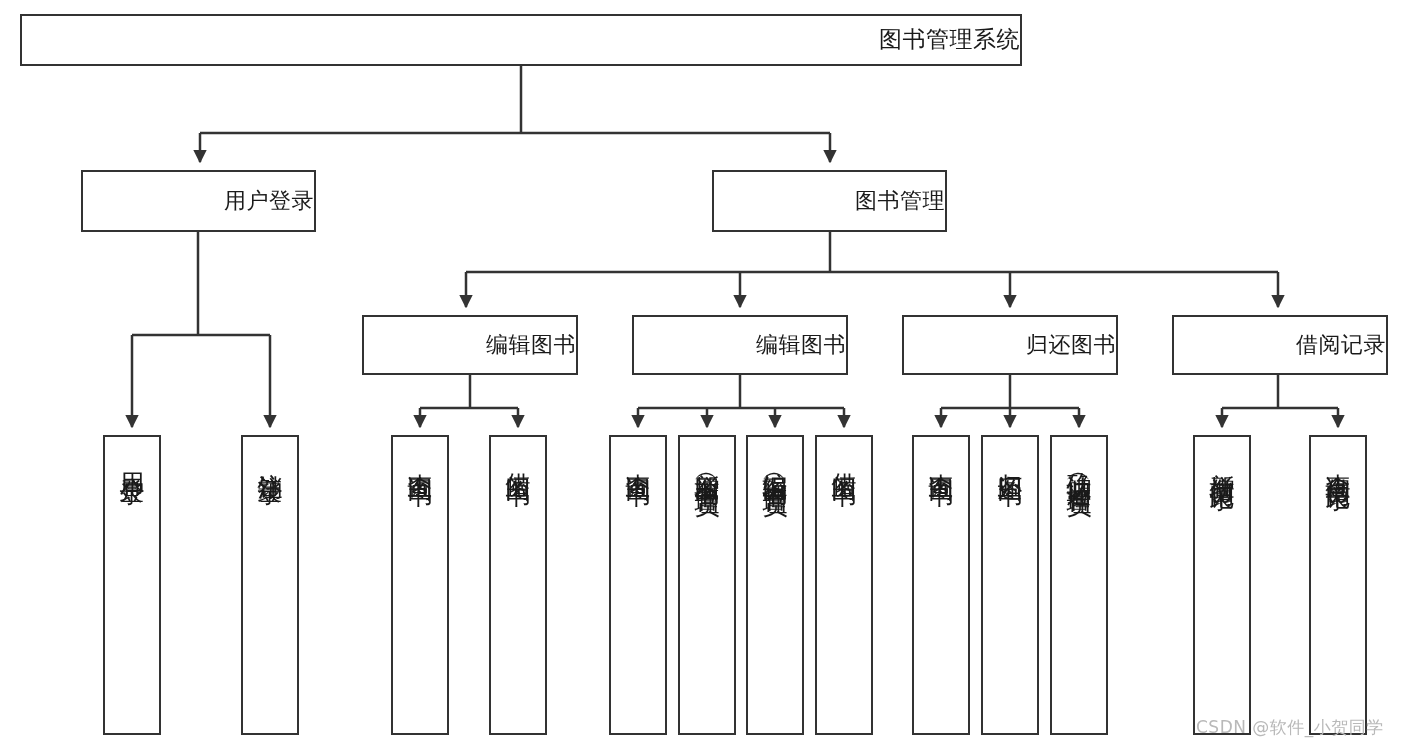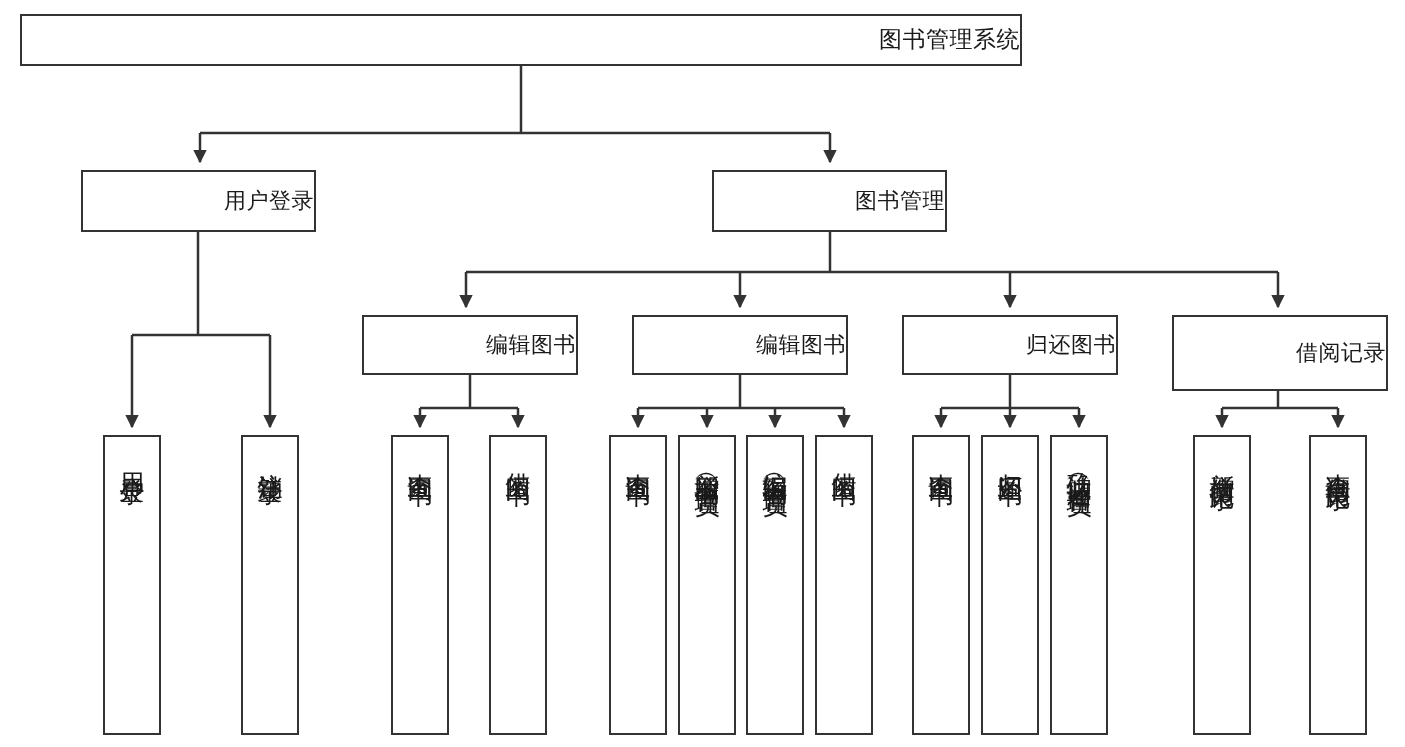--- a/index.html
+++ b/index.html
@@ -142,21 +142,21 @@
 
   <div class="node horiz" style="left:362px; top:315px; width:216px; height:60px;">
     <span class="label">编辑图书</span>
   </div>
   <div class="node horiz" style="left:632px; top:315px; width:216px; height:60px;">
     <span class="label">编辑图书</span>
   </div>
   <div class="node horiz" style="left:902px; top:315px; width:216px; height:60px;">
     <span class="label">归还图书</span>
   </div>
-  <div class="node horiz" style="left:1172px; top:315px; width:216px; height:76px;">
+  <div class="node horiz" style="left:1172px; top:315px; width:216px; height:60px;">
     <span class="label">借阅记录</span>
   </div>
 
   <div class="node vert" style="left:103px; top:435px; width:58px; height:300px;">
     <span class="label">用户登录</span>
   </div>
   <div class="node vert" style="left:241px; top:435px; width:58px; height:300px;">
     <span class="label">注销登录</span>
   </div>
 
@@ -190,14 +190,15 @@
     <span class="label">确认归还（管理员）</span>
   </div>
 
   <div class="node vert" style="left:1193px; top:435px; width:58px; height:300px;">
     <span class="label">新增借阅记录</span>
   </div>
   <div class="node vert" style="left:1309px; top:435px; width:58px; height:300px;">
     <span class="label">查询借阅记录</span>
   </div>
 
+  <div class="watermark" style="left:1196px; top:716px;">CSDN @软件_小贺同学</div>
 
 </div>
 
 </body></html>

